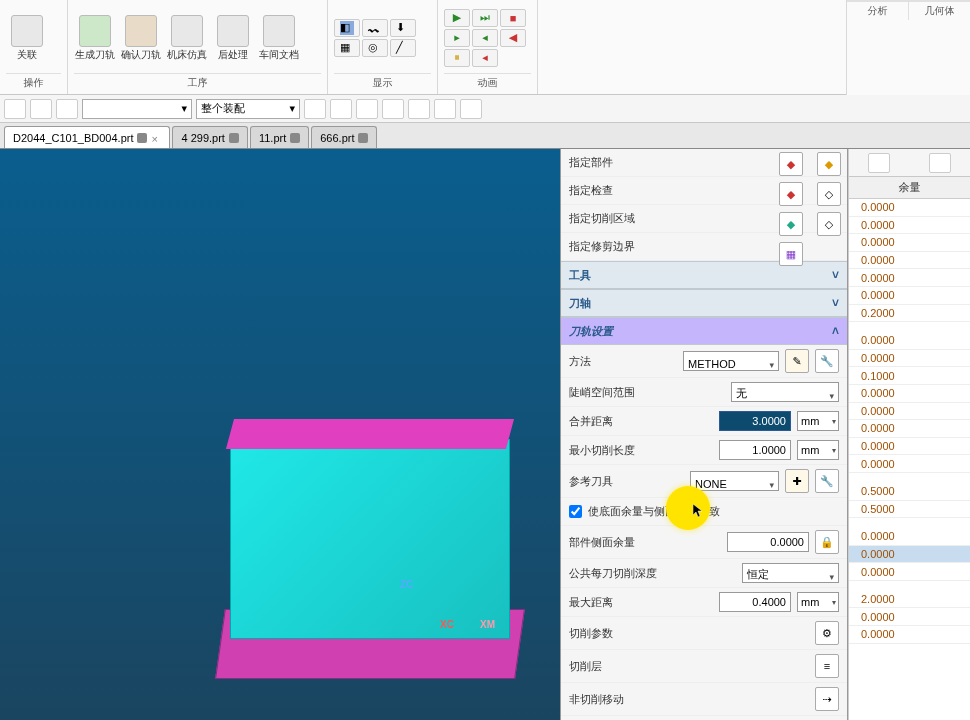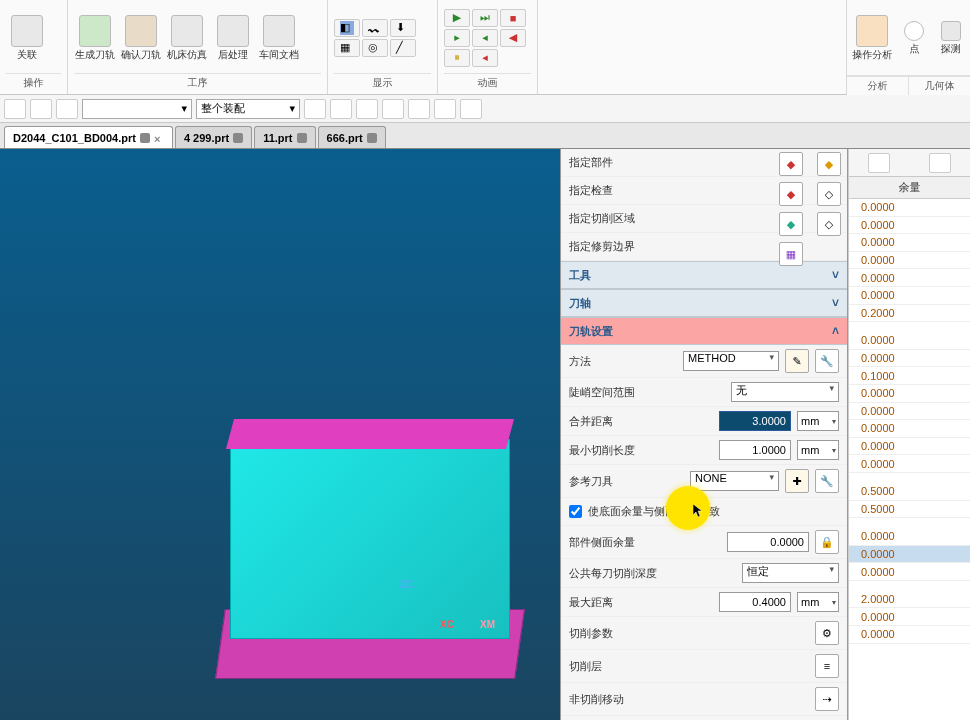--- a/index.html
+++ b/index.html
@@ -17,21 +17,21 @@
 .small-btn { width: 26px; height: 18px; background: #f4f4f4; border: 1px solid #ccc; border-radius: 2px; display: flex; align-items: center; justify-content: center; }
 .mini-ico { width: 14px; height: 14px; display: inline-block; }
 
 
 .quickbar { height: 28px; background: #f5f5f5; border-bottom: 1px solid #c8c8c8; display: flex; align-items: center; gap: 4px; padding: 0 4px; }
 .qbtn { width: 22px; height: 20px; border: 1px solid #ccc; background: #fff; border-radius: 2px; }
 .combo { height: 20px; border: 1px solid #aaa; background: #fff; padding: 0 4px; display: flex; align-items: center; gap: 4px; }
 
 
 .tabstrip { height: 26px; background: #e8e8e8; display: flex; align-items: flex-end; padding: 0 4px; gap: 2px; border-bottom: 1px solid #888; }
-.tab { height: 22px; padding: 0 8px; display: flex; align-items: center; gap: 4px; background: #d8d8d8; border: 1px solid #999; border-bottom: none; border-radius: 3px 3px 0 0; font-size: 10px; font-weight: bold; }
+.tab { height: 22px; padding: 0 8px; display: flex; align-items: center; gap: 4px; background: #d8d8d8; border: 1px solid #999; border-bottom: none; border-radius: 3px 3px 0 0; font-size: 10px; }
 .tab.active { background: #fff; }
 .tab .pin { width: 10px; height: 10px; background: #888; border-radius: 2px; }
 .tab .close { width: 10px; height: 10px; color: #888; }
 
 
 .mainrow { display: flex; height: calc(720px - 95px - 28px - 26px); }
 
 
 .viewport { width: 560px; background: linear-gradient(#0a5e8e, #1a4560); position: relative; }
 .part { position: absolute; left: 225px; top: 280px; }
@@ -39,25 +39,25 @@
 .body-block { width: 280px; height: 200px; background: linear-gradient(135deg, #20e8e8, #18c0c0); position: absolute; top: 10px; left: 5px; border: 1px solid #0aa; }
 .body-top { width: 280px; height: 30px; background: #e040c0; position: absolute; top: -10px; left: 5px; transform: skewX(-15deg); }
 .axis-label { position: absolute; font-size: 10px; font-weight: bold; }
 .cursor-highlight { position: absolute; left: 666px; top: 486px; width: 44px; height: 44px; background: #ffe400; border-radius: 50%; z-index: 100; box-shadow: 0 0 6px rgba(255,228,0,0.6); }
 .cursor-arrow { position: absolute; left: 693px; top: 504px; z-index: 101; width: 10px; height: 14px; }
 
 
 .proppanel { width: 288px; background: #f5f5f5; border-left: 1px solid #999; border-right: 1px solid #999; overflow-y: auto; }
 .prop-row { display: flex; align-items: center; padding: 4px 8px; min-height: 28px; gap: 6px; border-bottom: 1px solid #eee; }
 .prop-row.header { background: #e0e8f0; color: #2a5a8a; font-weight: bold; justify-content: space-between; border-top: 1px solid #c0c8d0; border-bottom: 1px solid #c0c8d0; }
-.prop-row.header.dark { background: #fca5a5; }
+.prop-row.header.dark { background: #c4b5fd; font-style: italic; }
 .prop-label { flex: 0 0 auto; color: #333; }
 .prop-input { width: 72px; height: 20px; border: 1px solid #999; background: #fff; text-align: right; padding: 0 4px; font-size: 11px; }
 .prop-input.sel { background: #0c4a6e; color: #fff; border-color: #2a5a9a; }
-.prop-combo { flex: 1; height: 20px; border: 1px solid #999; background: #fff; padding: 0 18px 0 4px; position: relative; display: flex; align-items: flex-start; }
+.prop-combo { flex: 1; height: 20px; border: 1px solid #999; background: #fff; padding: 0 18px 0 4px; position: relative; display: flex; align-items: flex-end; }
 .prop-combo::after { content: "▾"; position: absolute; right: 4px; color: #555; font-size: 9px; }
 .unit-combo { width: 42px; height: 20px; border: 1px solid #999; background: #fff; padding: 0 14px 0 3px; position: relative; display: flex; align-items: center; font-size: 10px; }
 .unit-combo::after { content: "▾"; position: absolute; right: 2px; color: #555; font-size: 8px; }
 .icon-btn { width: 24px; height: 24px; border: 1px solid #aaa; background: #fff; border-radius: 2px; display: flex; align-items: center; justify-content: center; }
 .icon-btn.colored { background: #fdf8e8; }
 .chk { width: 13px; height: 13px; }
 .spacer { flex: 1; }
 .chev { color: #2a5a8a; font-size: 12px; }
 
 
@@ -168,34 +168,20 @@
       <div class="small-btn">
             <span style="color:#c33">◂</span>
           </div>
     </div>
       </div>
     <div class="group-label">动画</div>
   </div>
 </div>
 
 <div class="ribbon-right">
-  <div class="ribbon-icons" style="padding:4px;gap:6px;justify-content:space-around">
-    <div class="big-btn">
-        <div class="ico" style="background:#f8e0c0"></div>
-        <span>操作分析</span>
-      </div>
-    <div class="big-btn" style="width:30px">
-        <div class="ico" style="width:20px;height:20px;background:#fff;border-radius:50%"></div>
-        <span>点</span>
-      </div>
-    <div class="big-btn" style="width:30px">
-        <div class="ico" style="width:20px;height:20px"></div>
-        <span>探测</span>
-      </div>
-  </div>
   <div style="display:flex;border-top:1px solid #e0e0e0">
     <div class="group-label" style="flex:1">分析</div>
     <div class="group-label" style="flex:1;border-left:1px solid #e0e0e0">几何体</div>
   </div>
 </div>
 
 <div class="quickbar">
   <div class="qbtn"></div>
   <div class="qbtn"></div>
   <div class="qbtn"></div>

